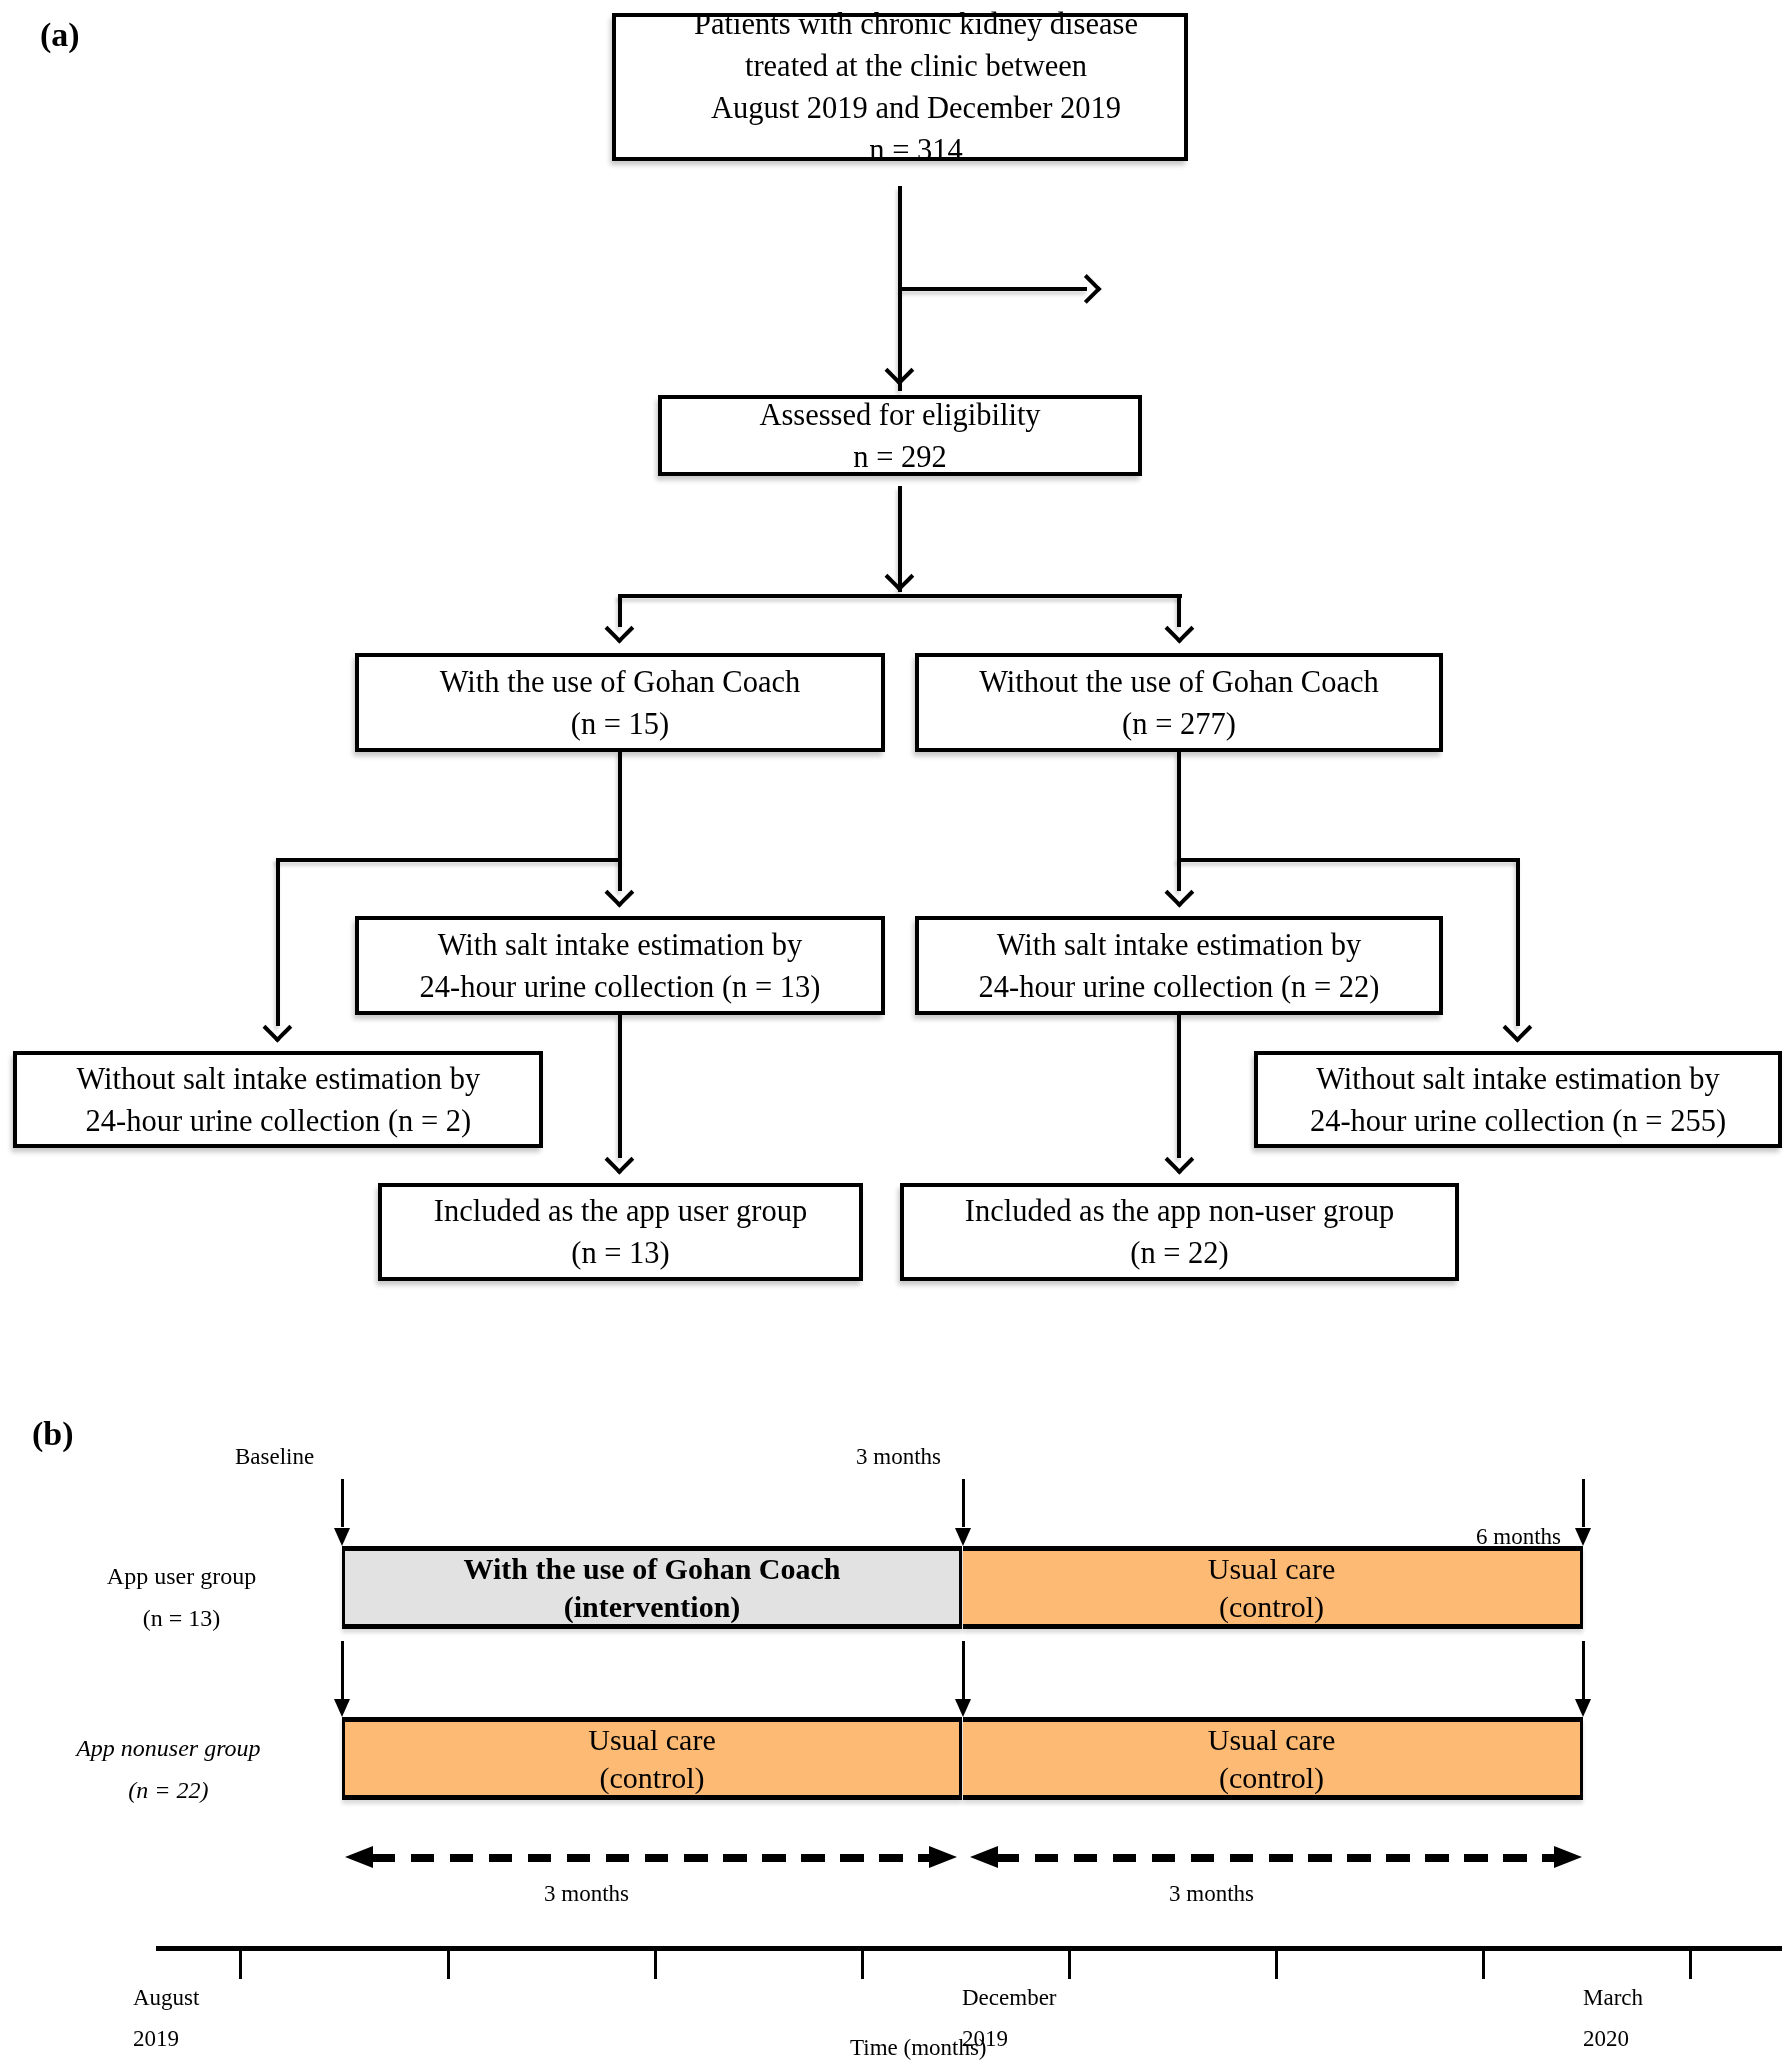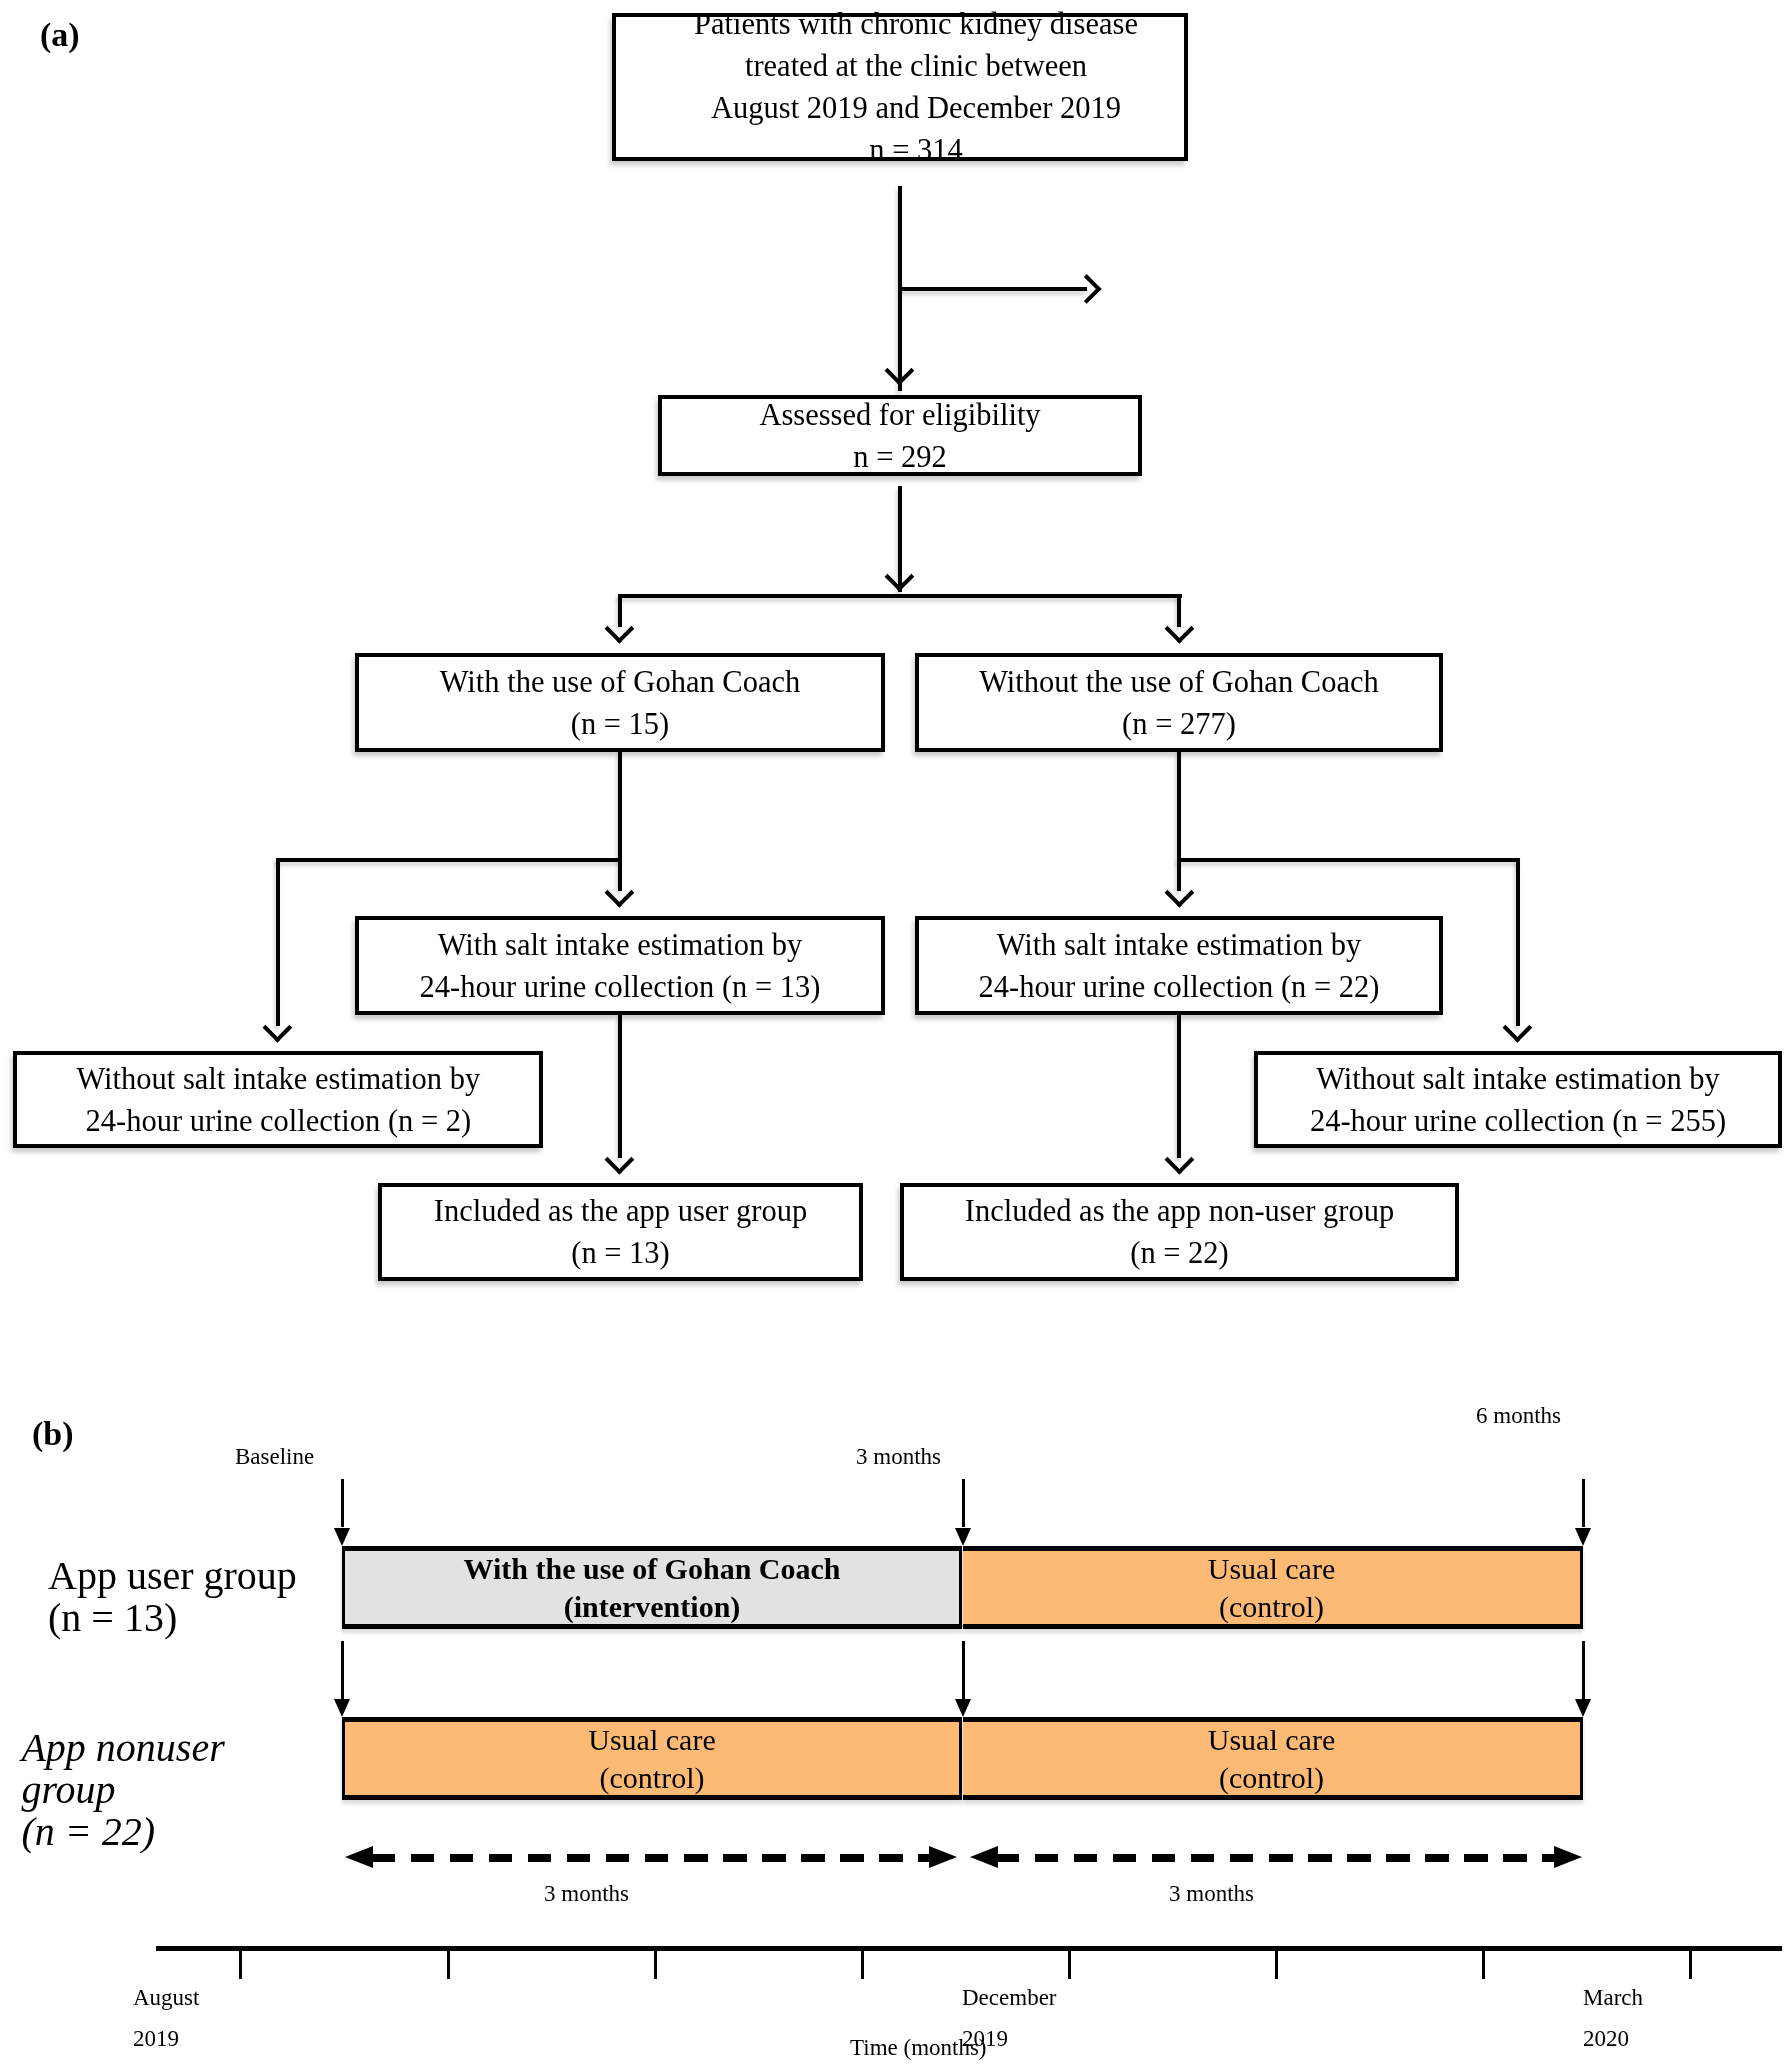--- a/index.html
+++ b/index.html
@@ -43,21 +43,21 @@
 
   
   .bar { position:absolute; border:3.2px solid #000; border-top-width:5.9px; border-bottom-width:5.9px;
          background:#fdba74; display:flex; flex-direction:column; align-items:center; justify-content:center;
          text-align:center; font-size:30px; line-height:38px; white-space:pre-line;
          box-shadow:0 3.7px 3.7px rgba(0,0,0,0.14); }
   .bar.nol { border-left-width:0; }
   .bar.bold { font-weight:bold; }
 
   .lbl { position:absolute; font-size:23px; line-height:41px; text-align:left; white-space:pre-line; }
-  .rowlbl { position:absolute; font-size:40px; line-height:42px; text-align:left; white-space:pre-line; }
+  .rowlbl { position:absolute; font-size:24px; line-height:42px; text-align:center; white-space:pre-line; }
   .tick { position:absolute; width:2.7px; background:#000; }
 </style>
 </head>
 <body>
 
 <div id="figure">
 
   <div class="panel-label" style="left:40px; top:16px;">(a)</div>
 
   <div class="fbox" style="left:612px; top:13.4px; width:576px; height:148px;padding-left:32px;">Patients with chronic kidney disease
@@ -120,21 +120,21 @@
 
   <div class="vline" style="left:618px; top:1015px; width:4.3px; height:143px;"></div>
   <div class="chev down" style="left:609px; top:1149px;"></div>
   <div class="vline" style="left:1177px; top:1015px; width:4.3px; height:143px;"></div>
   <div class="chev down" style="left:1169px; top:1149px;"></div>
 
   <div class="panel-label" style="left:32px; top:1415px;">(b)</div>
 
   <div class="lbl" style="left:235px; top:1436px; width:214px;">Baseline</div>
   <div class="lbl" style="left:856px; top:1436px; width:214px;">3 months</div>
-  <div class="lbl" style="left:1476px; top:1395px; width:214px;">6 months</div>
+  <div class="lbl" style="left:1476px; top:1516px; width:214px;">6 months</div>
 
   <div class="vline thin" style="left:341px; top:1479px; width:2.7px; height:48px;"></div>
   <div class="sheadd" style="left:334px; top:1528px;"></div>
   <div class="vline thin" style="left:962px; top:1479px; width:2.7px; height:48px;"></div>
   <div class="sheadd" style="left:955px; top:1528px;"></div>
   <div class="vline thin" style="left:1582px; top:1479px; width:2.7px; height:48px;"></div>
   <div class="sheadd" style="left:1575px; top:1528px;"></div>
 
   <div class="rowlbl" style="left:48px; top:1555px; width:267px;">App user group
 (n = 13)</div>

